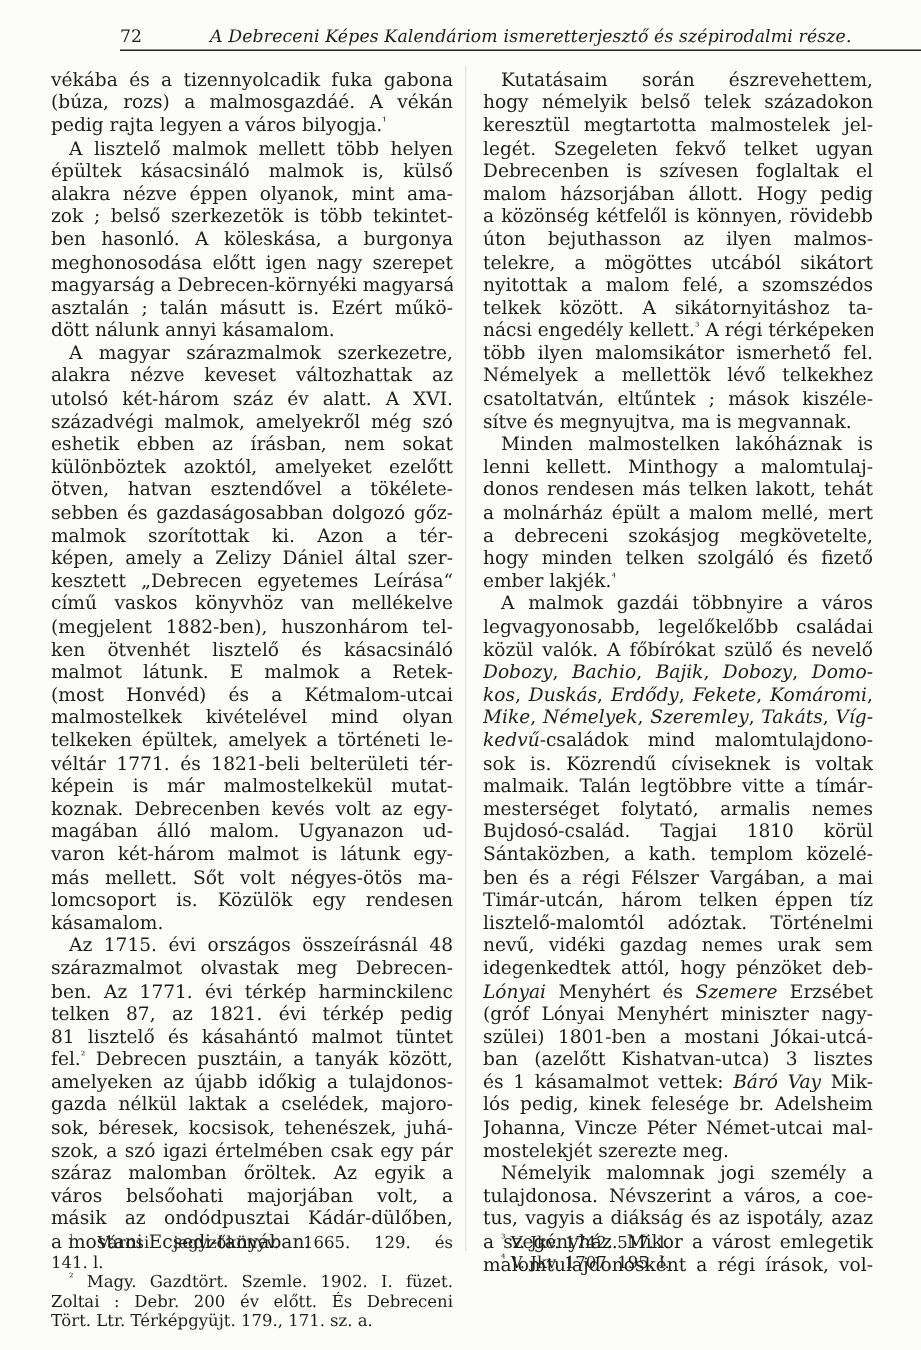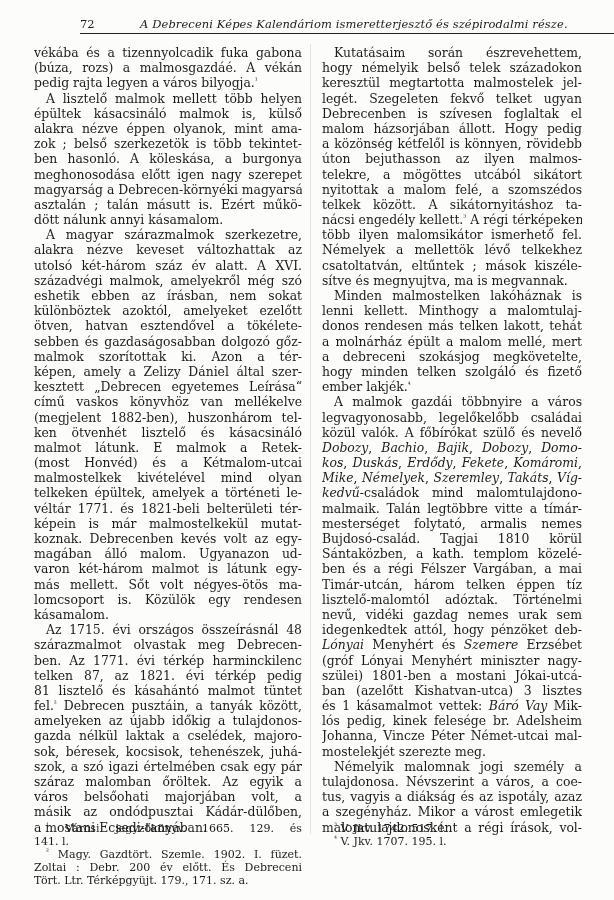--- a/index.html
+++ b/index.html
@@ -132,20 +132,21 @@
     <span class="line">a debreceni szokásjog megkövetelte,</span>
     <span class="line">hogy minden telken szolgáló és fizető</span>
     <span class="line last">ember lakjék.<sup>⁴</sup></span>
     <span class="line indent">A malmok gazdái többnyire a város</span>
     <span class="line">legvagyonosabb, legelőkelőbb családai</span>
     <span class="line">közül valók. A főbírókat szülő és nevelő</span>
     <span class="line"><i>Dobozy</i>, <i>Bachio</i>, <i>Bajik</i>, <i>Dobozy</i>, <i>Domo-</i></span>
     <span class="line"><i>kos</i>, <i>Duskás</i>, <i>Erdődy</i>, <i>Fekete</i>, <i>Komáromi</i>,</span>
     <span class="line"><i>Mike</i>, <i>Némelyek</i>, <i>Szeremley</i>, <i>Takáts</i>, <i>Víg-</i></span>
     <span class="line"><i>kedvű</i>-családok mind malomtulajdono-</span>
+    <span class="line">sok is. Közrendű cíviseknek is voltak</span>
     <span class="line">malmaik. Talán legtöbbre vitte a tímár-</span>
     <span class="line">mesterséget folytató, armalis nemes</span>
     <span class="line">Bujdosó-család. Tagjai 1810 körül</span>
     <span class="line">Sántaközben, a kath. templom közelé-</span>
     <span class="line">ben és a régi Félszer Vargában, a mai</span>
     <span class="line">Timár-utcán, három telken éppen tíz</span>
     <span class="line">lisztelő-malomtól adóztak. Történelmi</span>
     <span class="line">nevű, vidéki gazdag nemes urak sem</span>
     <span class="line">idegenkedtek attól, hogy pénzöket deb-</span>
     <span class="line"><i>Lónyai</i> Menyhért és <i>Szemere</i> Erzsébet</span>

